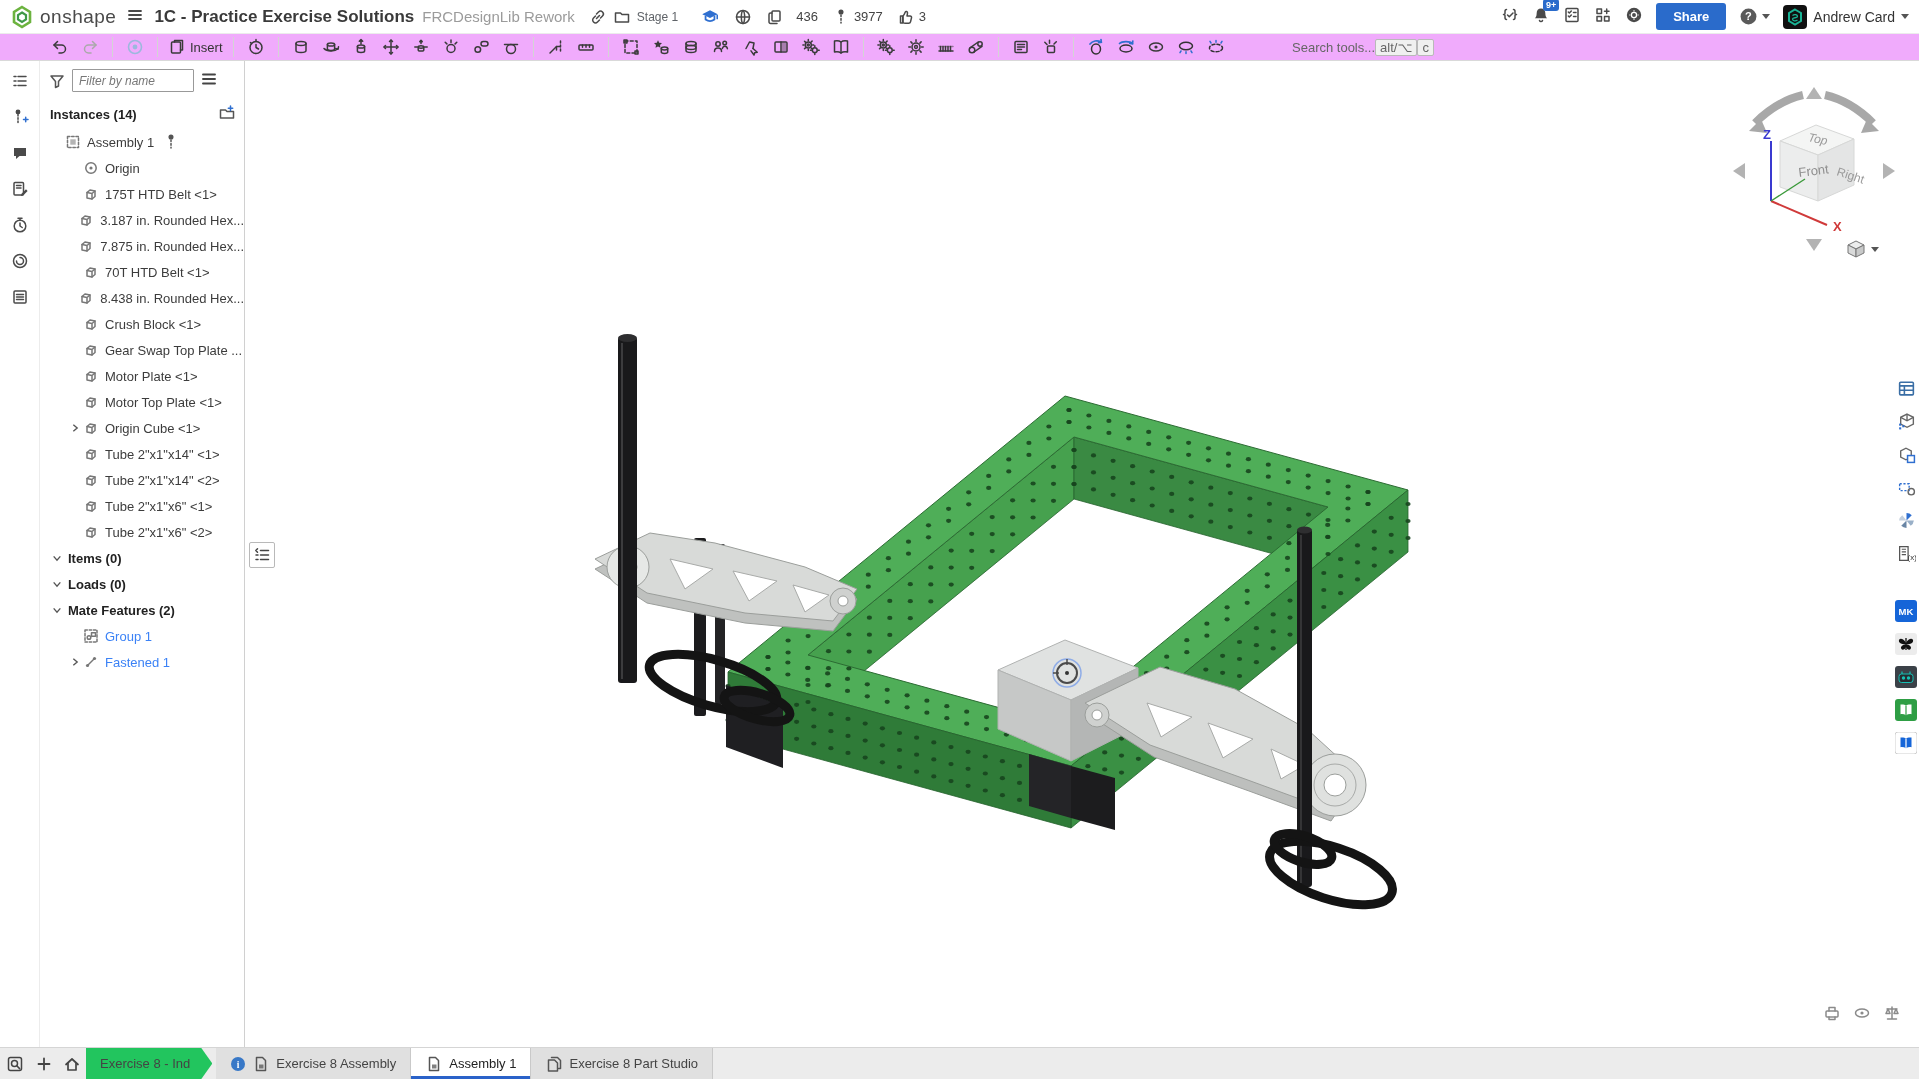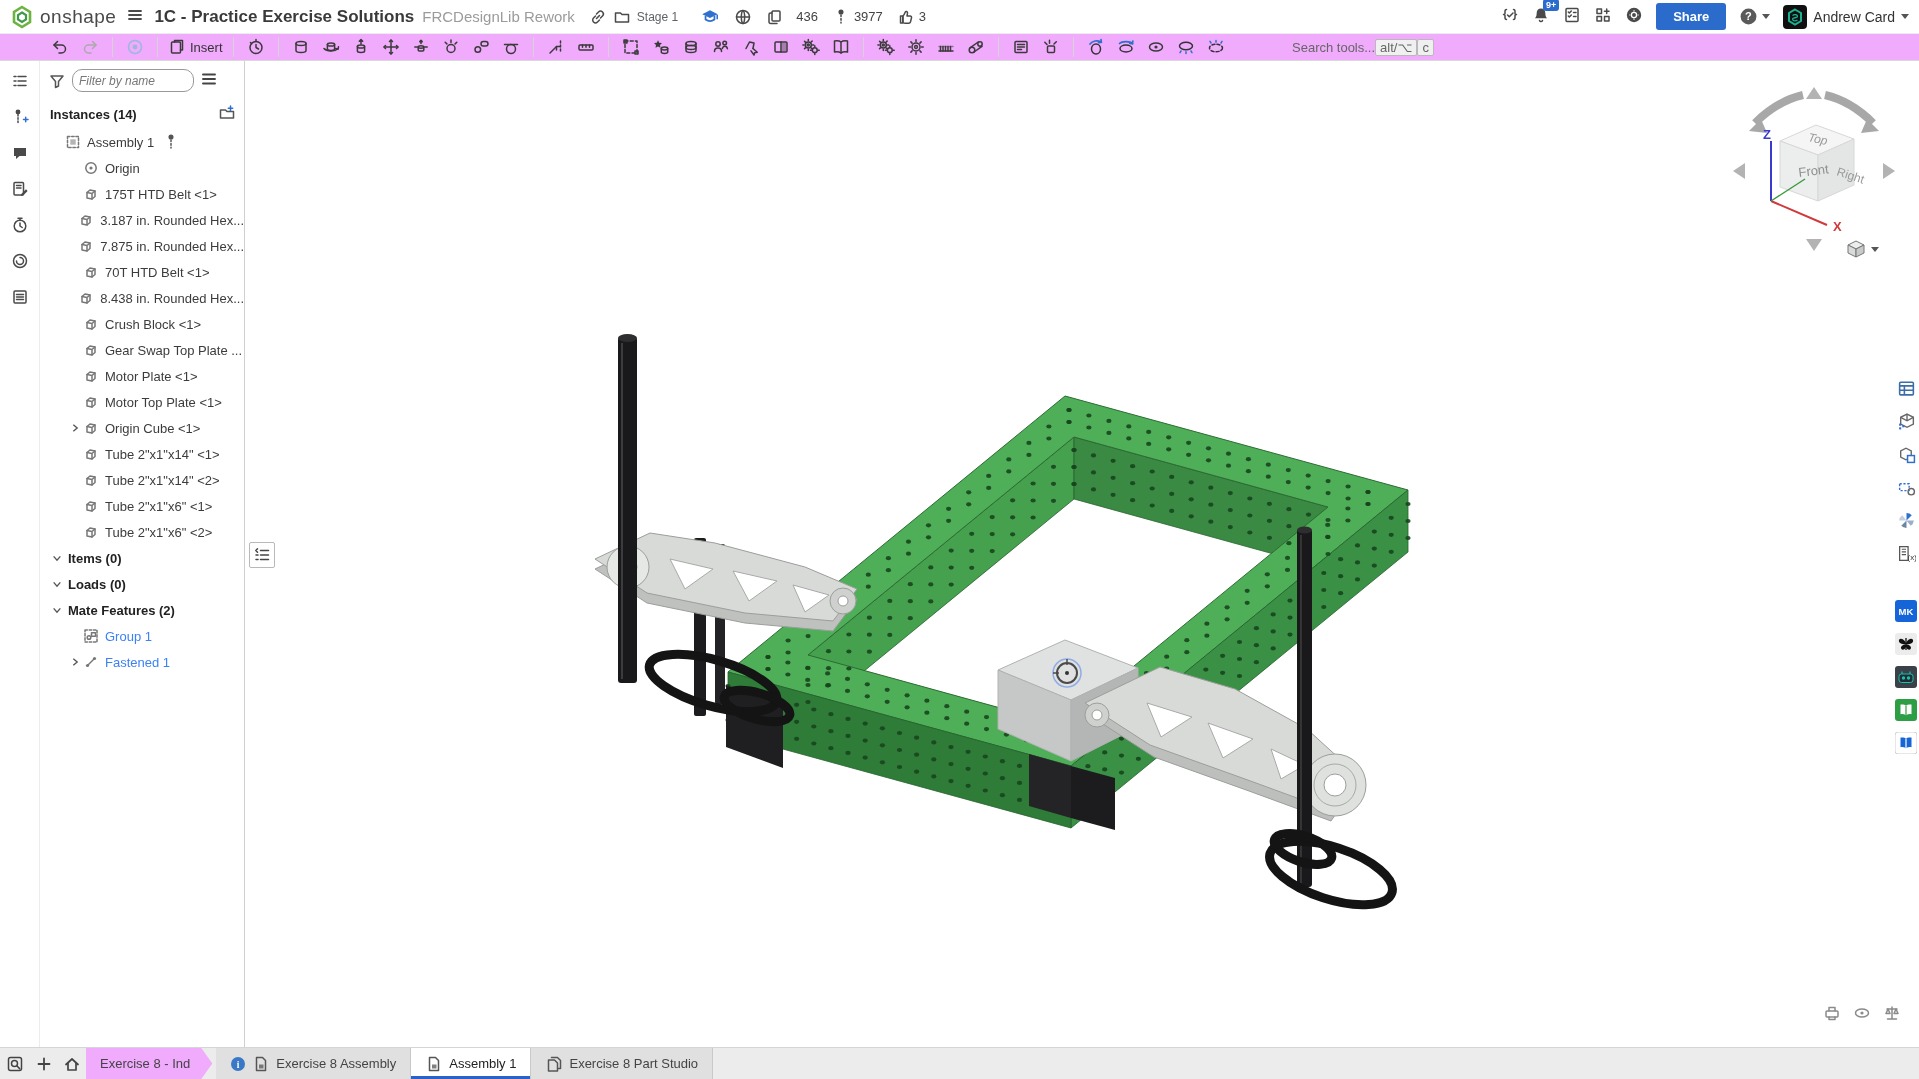--- a/index.html
+++ b/index.html
@@ -46,21 +46,21 @@
   
   #leftstrip { position:absolute; top:61px; left:0; width:40px; bottom:32px; background:#fff;
     border-right:1px solid #ececec; display:flex; flex-direction:column; align-items:center;
     padding-top:9px; gap:14px; z-index:20; }
   .stripbtn { color:#4a4a4a; width:26px; height:22px; display:flex; align-items:center; justify-content:center; }
 
   
   #panel { position:absolute; top:61px; left:40px; width:205px; bottom:32px; background:#fff;
     border-right:1px solid #d0d0d0; overflow:hidden; z-index:20; }
   #filter-row { display:flex; align-items:center; gap:6px; padding:8px 8px 6px 8px; }
-  #filter-input { width:122px; height:23px; border:1px solid #999; border-radius:10px; font-size:12px;
+  #filter-input { width:122px; height:23px; border:1px solid #999; border-radius:1px; font-size:12px;
     padding:0 6px; font-style:italic; color:#444; }
   #filter-input::placeholder { color:#777; font-style:italic; }
   #instances-row { display:flex; align-items:center; padding:6px 8px 4px 10px; }
   #instances-row .hdr { font-size:13px; font-weight:bold; color:#222; }
   #instances-row .sp { flex:1; }
   .trow { height:26px; display:flex; align-items:center; font-size:13px; color:#3c3c3c; white-space:nowrap; }
   .trow.muted { color:#3b82f6; }
   .trow .lbl { margin-left:5px; }
   .trow.section .lbl { font-weight:bold; color:#222; margin-left:4px; }
   .chev { width:14px; display:inline-flex; justify-content:center; color:#555; }
@@ -88,21 +88,21 @@
   .rsbtn { width:22px; height:22px; display:flex; align-items:center; justify-content:center; color:#4d6f94; }
   .rsgap { height:14px; }
 
   
   #tabbar { position:absolute; left:0; right:0; bottom:0; height:32px; background:#ececec;
     border-top:1px solid #d5d5d5; display:flex; align-items:stretch; z-index:30; }
   #tabbar .corner { width:30px; display:flex; align-items:center; justify-content:center; color:#444; }
   #tabbar .smallbtn { width:28px; display:flex; align-items:center; justify-content:center; color:#444; }
   .tab { display:flex; align-items:center; gap:6px; font-size:13px; color:#444; padding:0 14px;
     background:#e0e0e0; border-right:1px solid #c9c9c9; position:relative; }
-  .tab.flag { background:#f0abfc; clip-path:polygon(0 0, calc(100% - 11px) 0, 100% 50%, calc(100% - 11px) 100%, 0 100%);
+  .tab.flag { background:#22c55e; clip-path:polygon(0 0, calc(100% - 11px) 0, 100% 50%, calc(100% - 11px) 100%, 0 100%);
     padding-right:22px; border-right:none; margin-right:4px; }
   .tab.active { background:#fff; color:#222; border-right:1px solid #c9c9c9; }
   .tab.active::after { content:""; position:absolute; left:0; right:0; bottom:0; height:3px; background:#2a62c9; }
   .tab .ticn { color:#555; display:flex; }
 </style>
 </head>
 <body>
 
 <div id="app">
 

